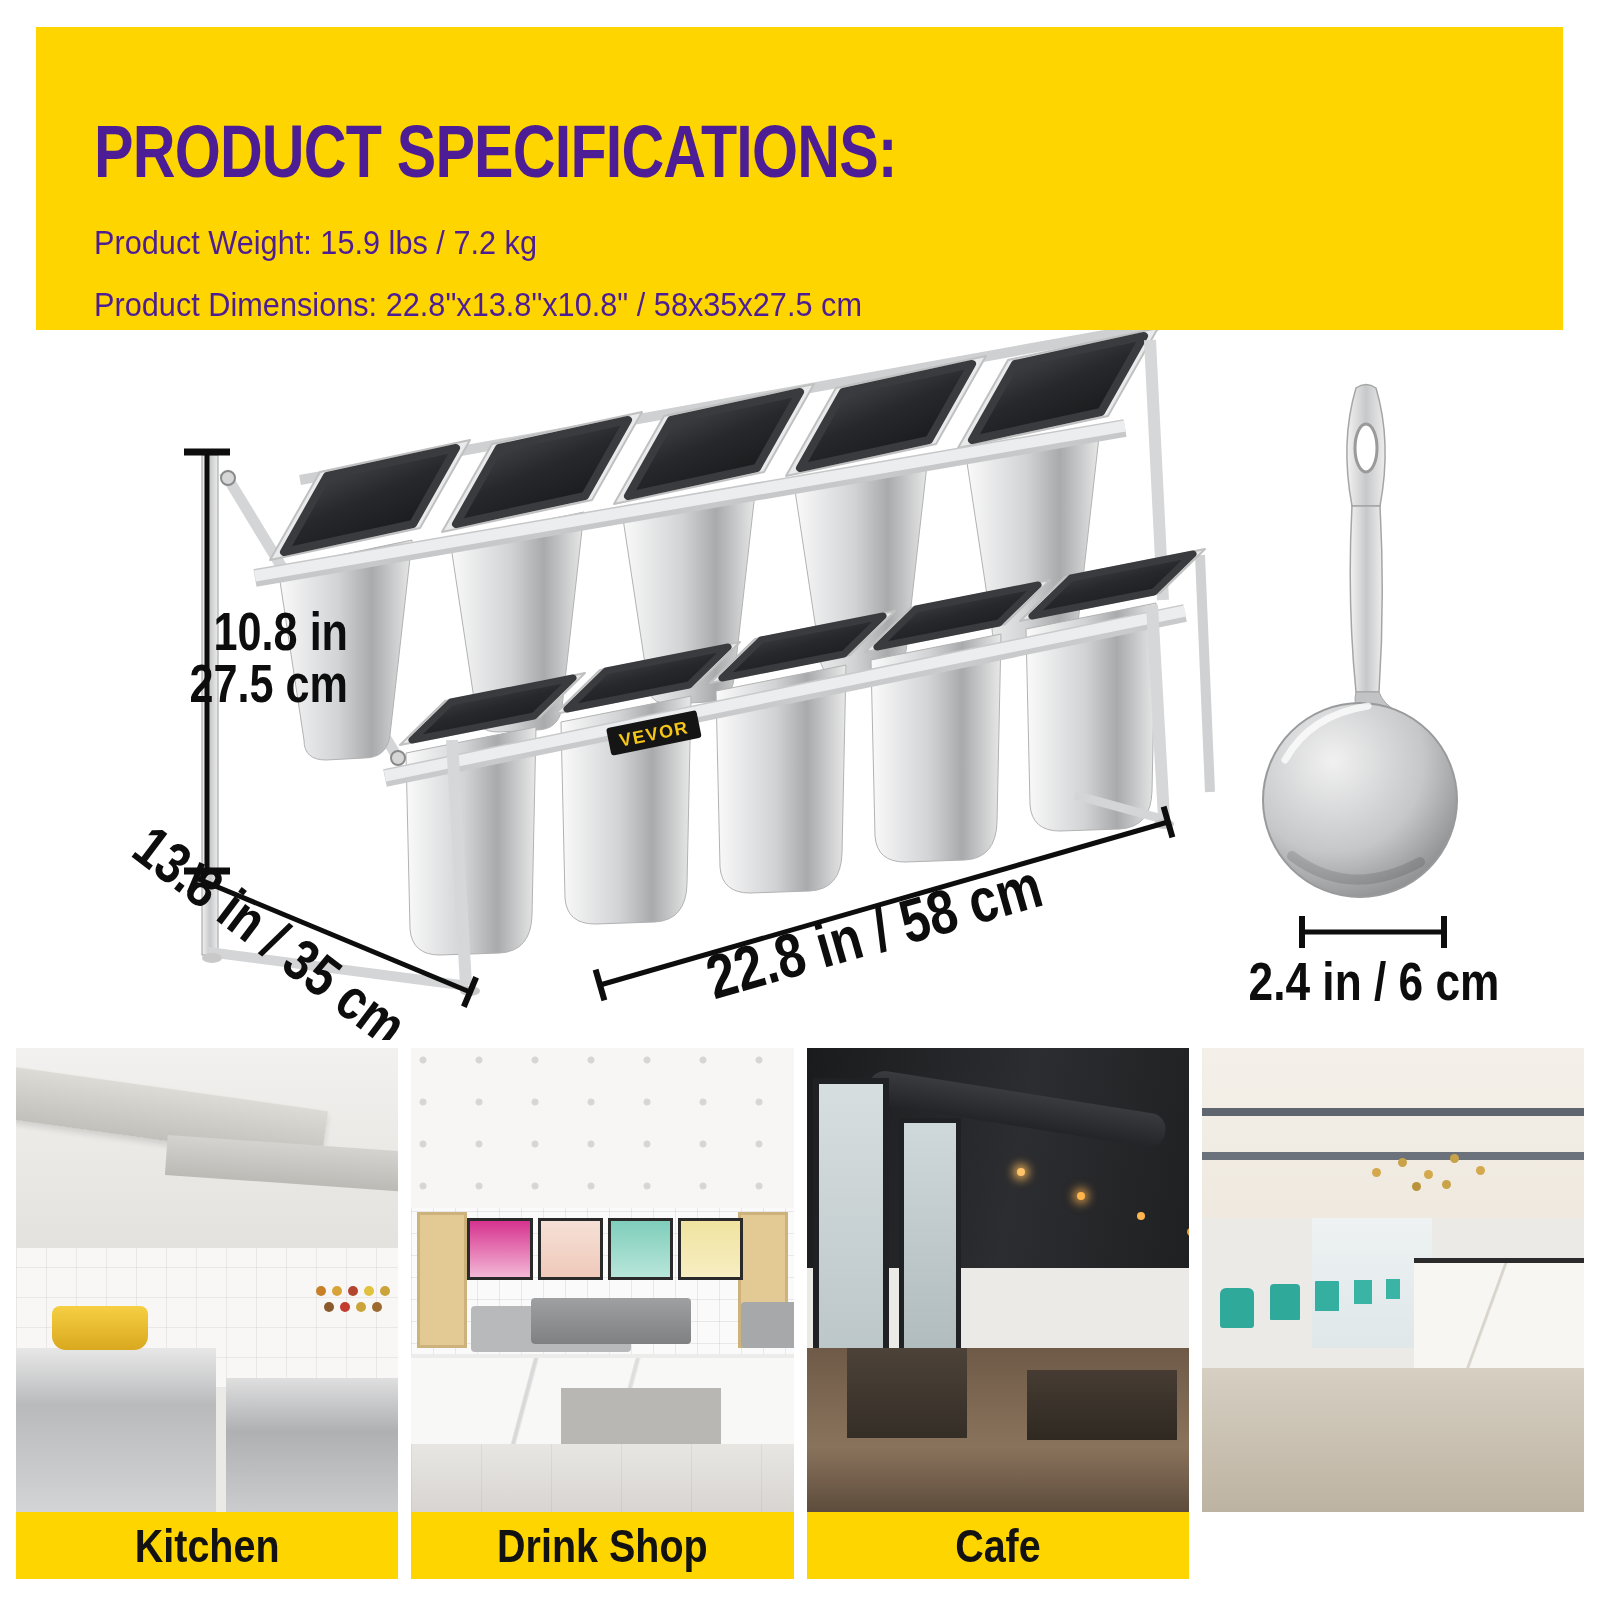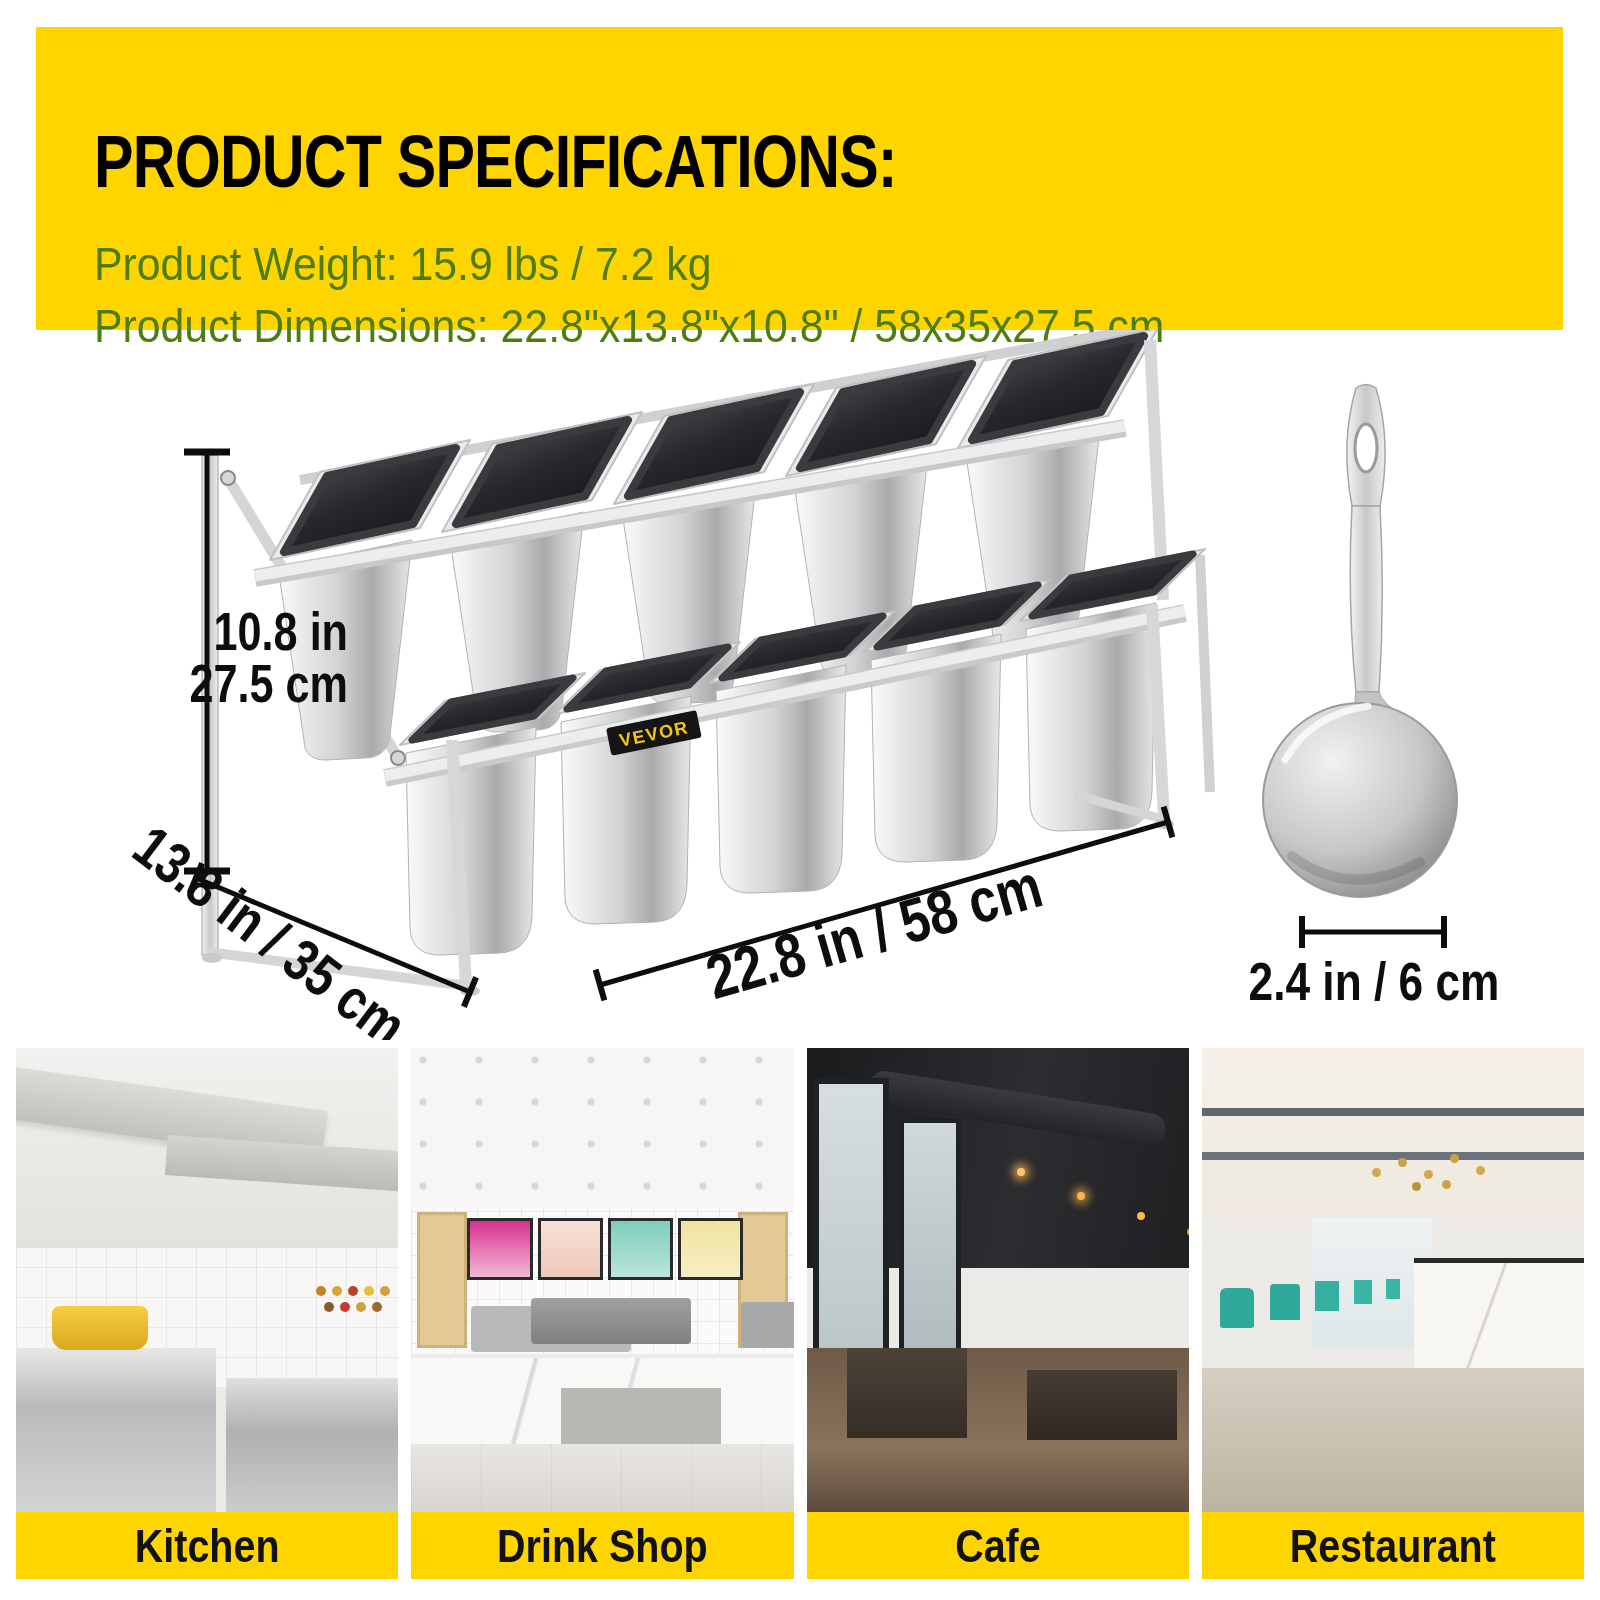--- a/index.html
+++ b/index.html
@@ -3,25 +3,25 @@
 <meta charset="utf-8">
 <style>
   html,body{margin:0;padding:0;}
   body{
     width:1600px;height:1600px;position:relative;background:#ffffff;
     font-family:"Liberation Sans",sans-serif;color:#111;overflow:hidden;
   }
   
   .banner{position:absolute;left:36px;top:27px;width:1527px;height:303px;background:#FFD500;}
   .cond{display:inline-block;font-weight:700;transform:scaleX(.8);transform-origin:left center;white-space:nowrap;letter-spacing:-1px;}
-  .title{position:absolute;left:58px;top:48px;font-size:74px;line-height:1;color:#000000;}
+  .title{position:absolute;left:58px;top:38px;font-size:74px;line-height:1;color:#4c1d95;}
   .brand{position:absolute;right:36px;top:44px;white-space:nowrap;}
   .brand-word{display:inline-block;font-family:"DejaVu Sans",sans-serif;font-weight:700;font-size:112px;line-height:1;color:#131313;transform:scale(.98,1.1);transform-origin:right center;letter-spacing:0px;}
   .brand-reg{display:inline-block;font-size:30px;font-weight:700;vertical-align:top;margin-top:4px;color:#131313;}
-  .spec-line{position:absolute;left:58px;font-size:46px;color:#4d7c0f;}
+  .spec-line{position:absolute;left:58px;font-size:33px;color:#4c1d95;}
   .spec-line span{display:inline-block;transform:scaleX(.93);transform-origin:left center;white-space:nowrap;}
   .spec1{top:164px;}
   .spec2{top:226px;}
   
   .figure{position:absolute;left:0;top:330px;width:1600px;height:710px;}
   svg text{font-family:"Liberation Sans",sans-serif;}
   .dim-text{font-weight:700;fill:#0d0d0d;}
   
   .gallery{position:absolute;left:16px;top:1048px;width:1568px;display:grid;grid-template-columns:repeat(4,1fr);gap:13px;}
   .card{display:flex;flex-direction:column;}
@@ -285,18 +285,15 @@
   <div class="card">
     <div class="photo">
       <div class="r-ceil"></div>
       <div class="r-beam"></div>
       <div class="r-chand"></div>
       <div class="r-win"></div>
       <div class="r-counter"></div>
       <div class="r-floor"></div>
       <div class="r-chairs"></div>
     </div>
-    <div class="label-bar">
-        <span>Restaurant</span>
-      </div>
   </div>
 
 </section>
 
 </body></html>

